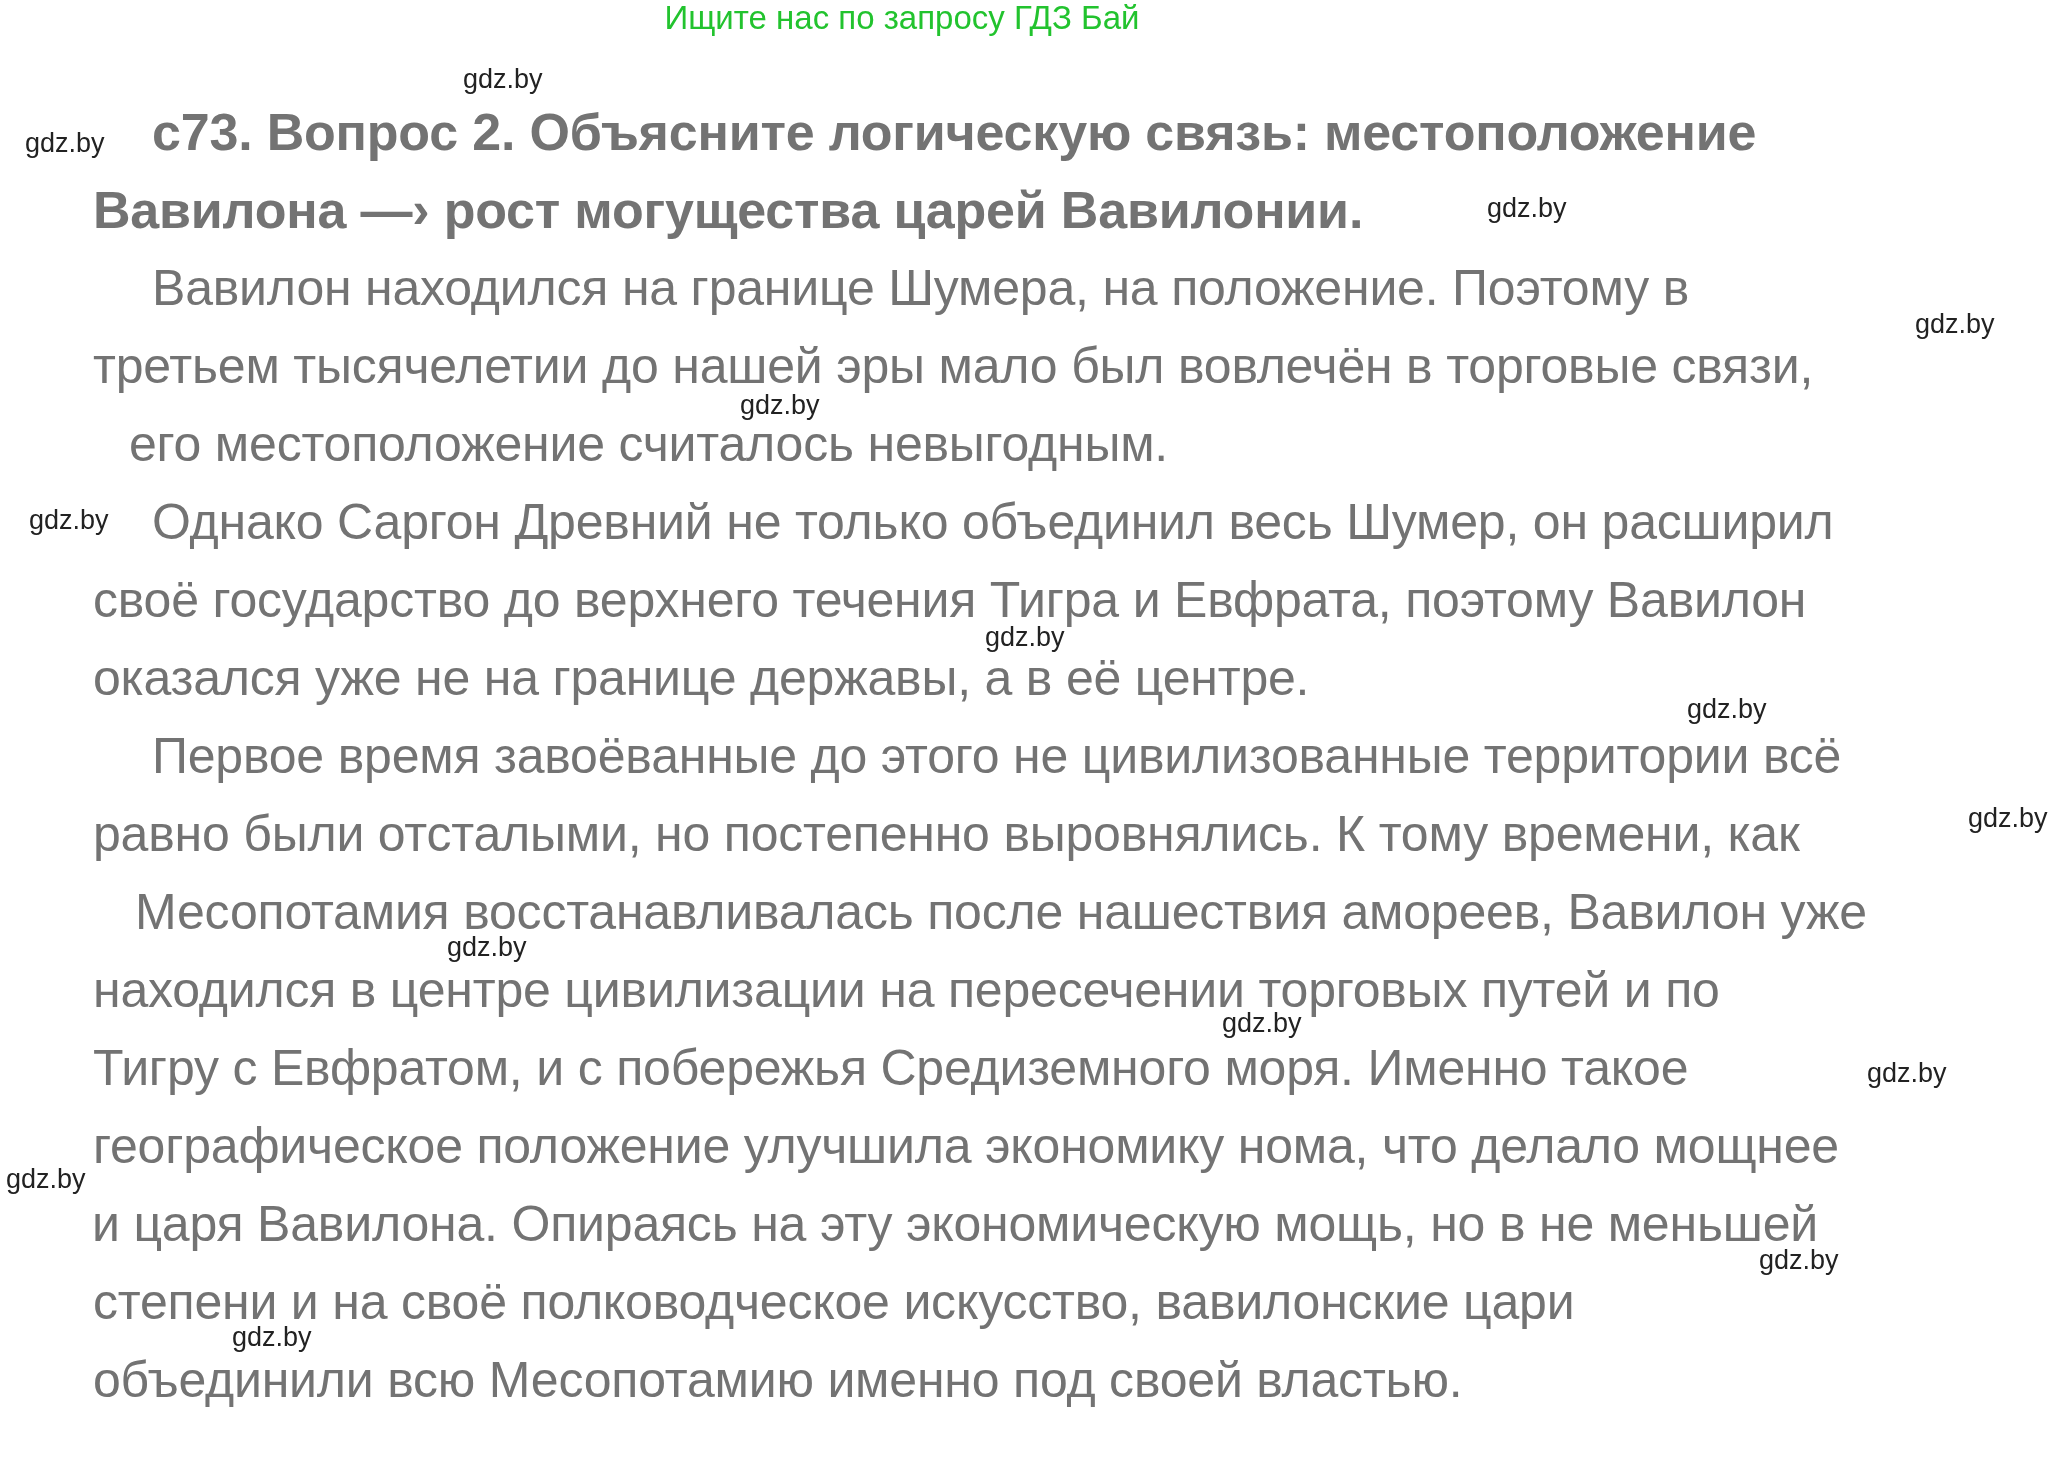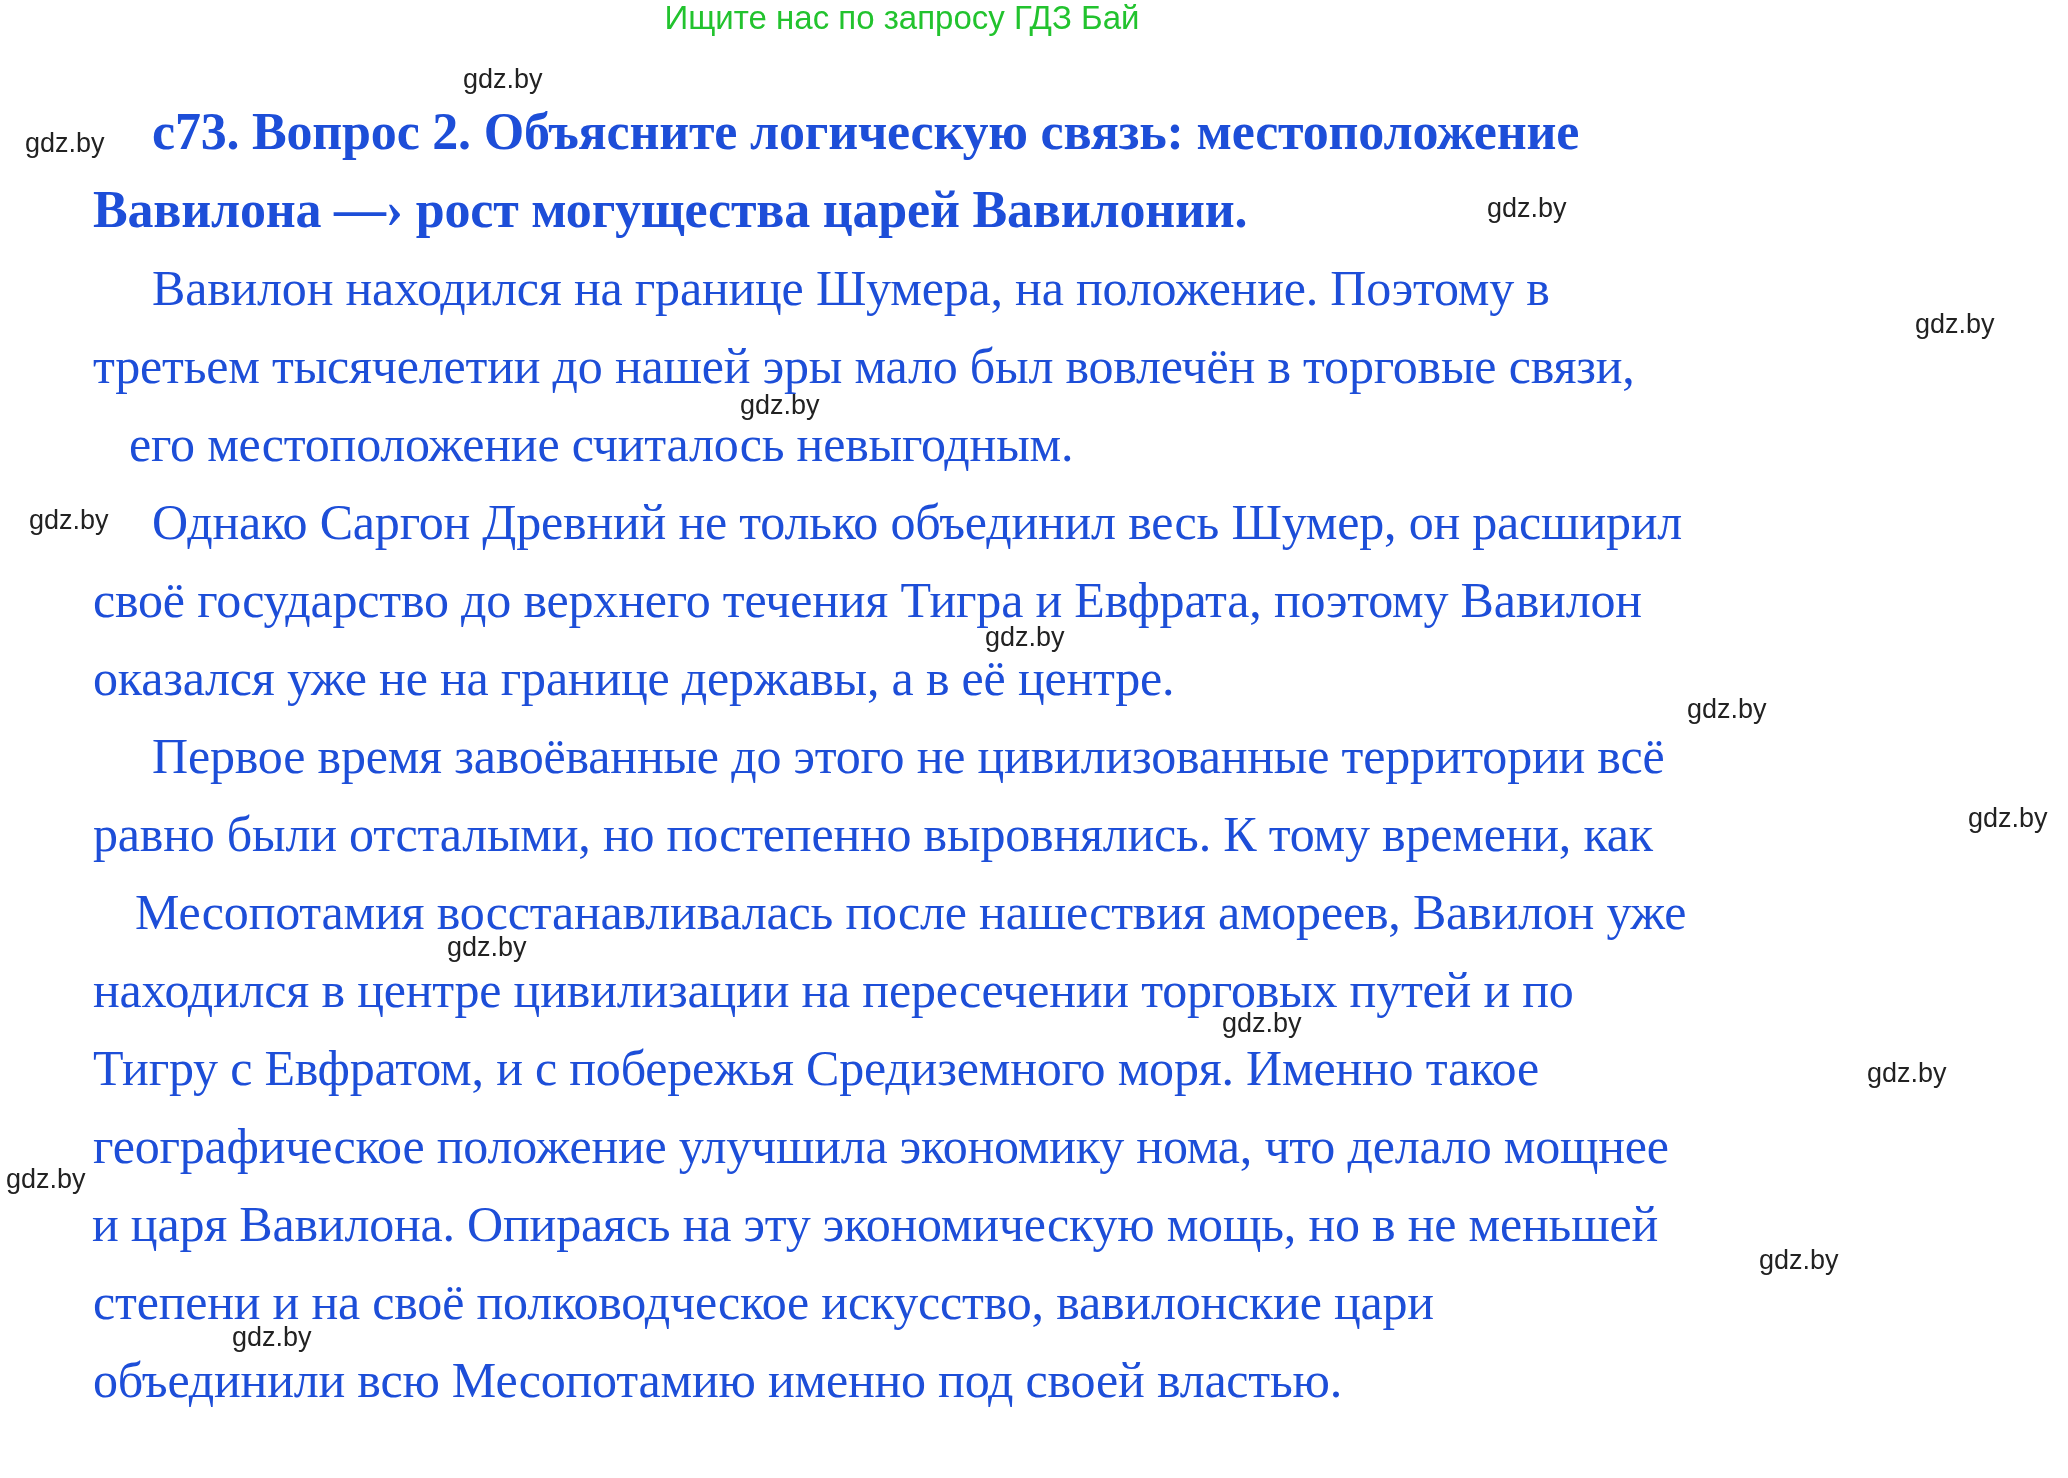--- a/index.html
+++ b/index.html
@@ -19,22 +19,22 @@
       width: 1804px;
       top: 0;
       text-align: center;
       font-family: "Liberation Sans", sans-serif;
       font-size: 33px;
       color: #22c32e;
       line-height: 36px;
       text-decoration: none;
     }
     .serif {
-      font-family: Liberation Serif, serif;
-      color: #1d4ed8;
+      font-family: Liberation Sans, sans-serif;
+      color: #737373;
       white-space: nowrap;
     }
     .line {
       position: absolute;
       font-size: 50px;
       line-height: 60px;
       letter-spacing: -0.2px;
       transform-origin: left top;
     }
     .heading {

